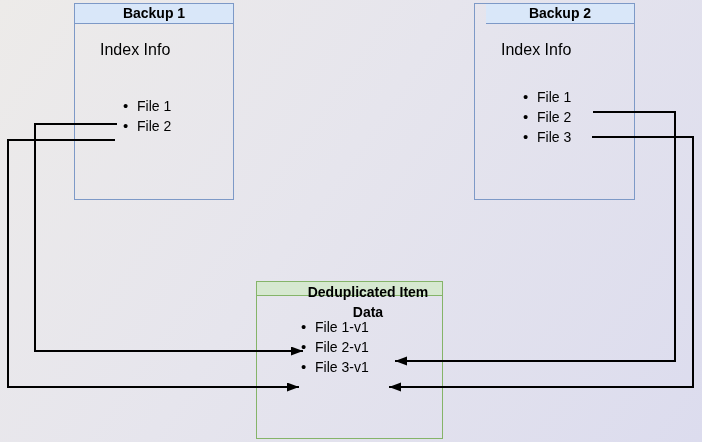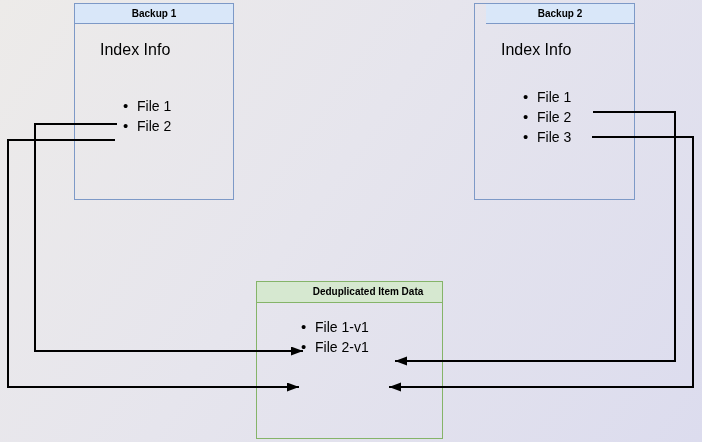--- a/index.html
+++ b/index.html
@@ -27,31 +27,31 @@
     background: transparent;
     z-index: 2;
   }
   .node.blue  { border: 1.5px solid #7d99c7; }
   .node.green { border: 1.5px solid #85b469; }
   .node-title {
     box-sizing: border-box;
     width: 100%;
     text-align: center;
     font-weight: bold;
-    font-size: 10px;
+    font-size: 14px;
   }
   .node.blue .node-title {
     background: #d9e7f9;
     border-bottom: 1.5px solid #7d99c7;
     height: 20px; line-height: 19px;
   }
   .node.green .node-title {
     background: #d6e8d0;
     border-bottom: 1.5px solid #85b469;
-    height: 21px; line-height: 20px; padding-left: 37px;
+    height: 14px; line-height: 20px; padding-left: 37px;
   }
   .section-label {
     position: absolute;
     font-size: 16px;
     line-height: 20px;
   }
   .file-list {
     position: absolute;
     list-style: none;
     margin: 0; padding: 0;
@@ -121,20 +121,24 @@
     <div class="node-title">Deduplicated Item Data</div>
     <ul class="file-list">
       <li>
         <span class="bullet"></span>
         <span>File 1-v1</span>
       </li>
       <li>
         <span class="bullet"></span>
         <span>File 2-v1</span>
       </li>
+      <li>
+        <span class="bullet"></span>
+        <span>File 3-v1</span>
+      </li>
     </ul>
   </div>
 
   <svg class="edges" viewBox="0 0 702 442" xmlns="http://www.w3.org/2000/svg">
     <defs>
       <marker id="arrowhead" markerUnits="userSpaceOnUse" markerWidth="13" markerHeight="10" refX="12" refY="4.5" orient="auto">
         <path d="M0,0 L12,4.5 L0,9 Z" fill="#000"></path>
       </marker>
     </defs>
   <polyline points="117,124 35,124 35,351 303,351" fill="none" stroke="#000000" stroke-width="2" marker-end="url(#arrowhead)"></polyline>

